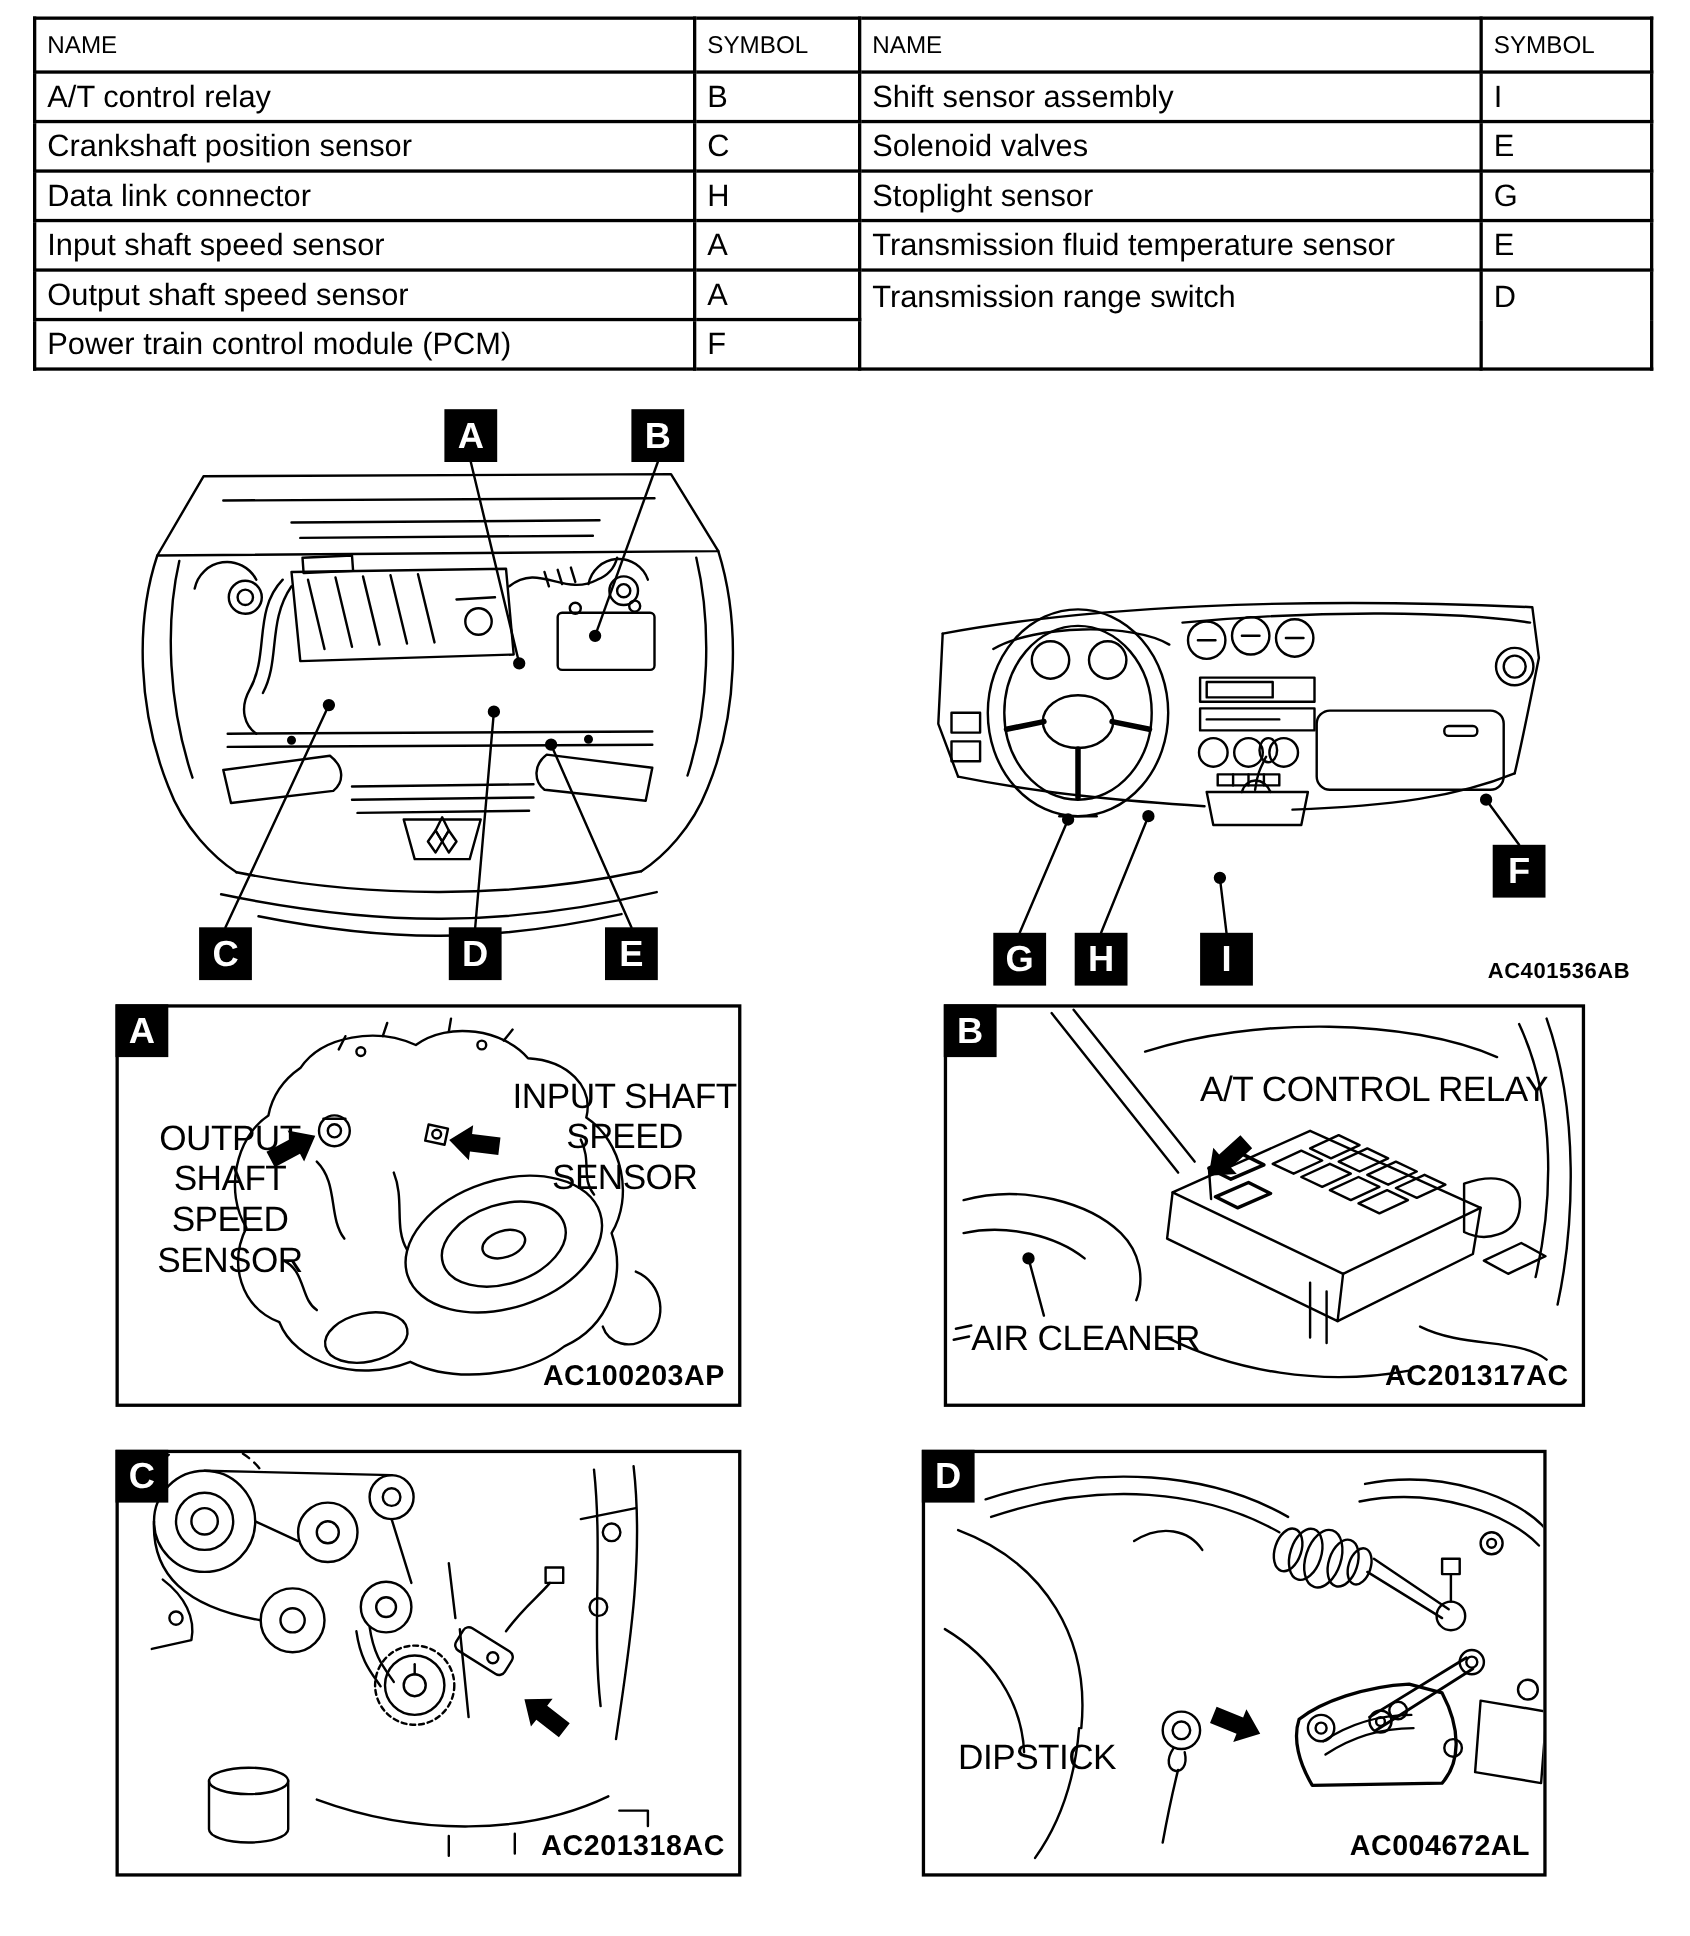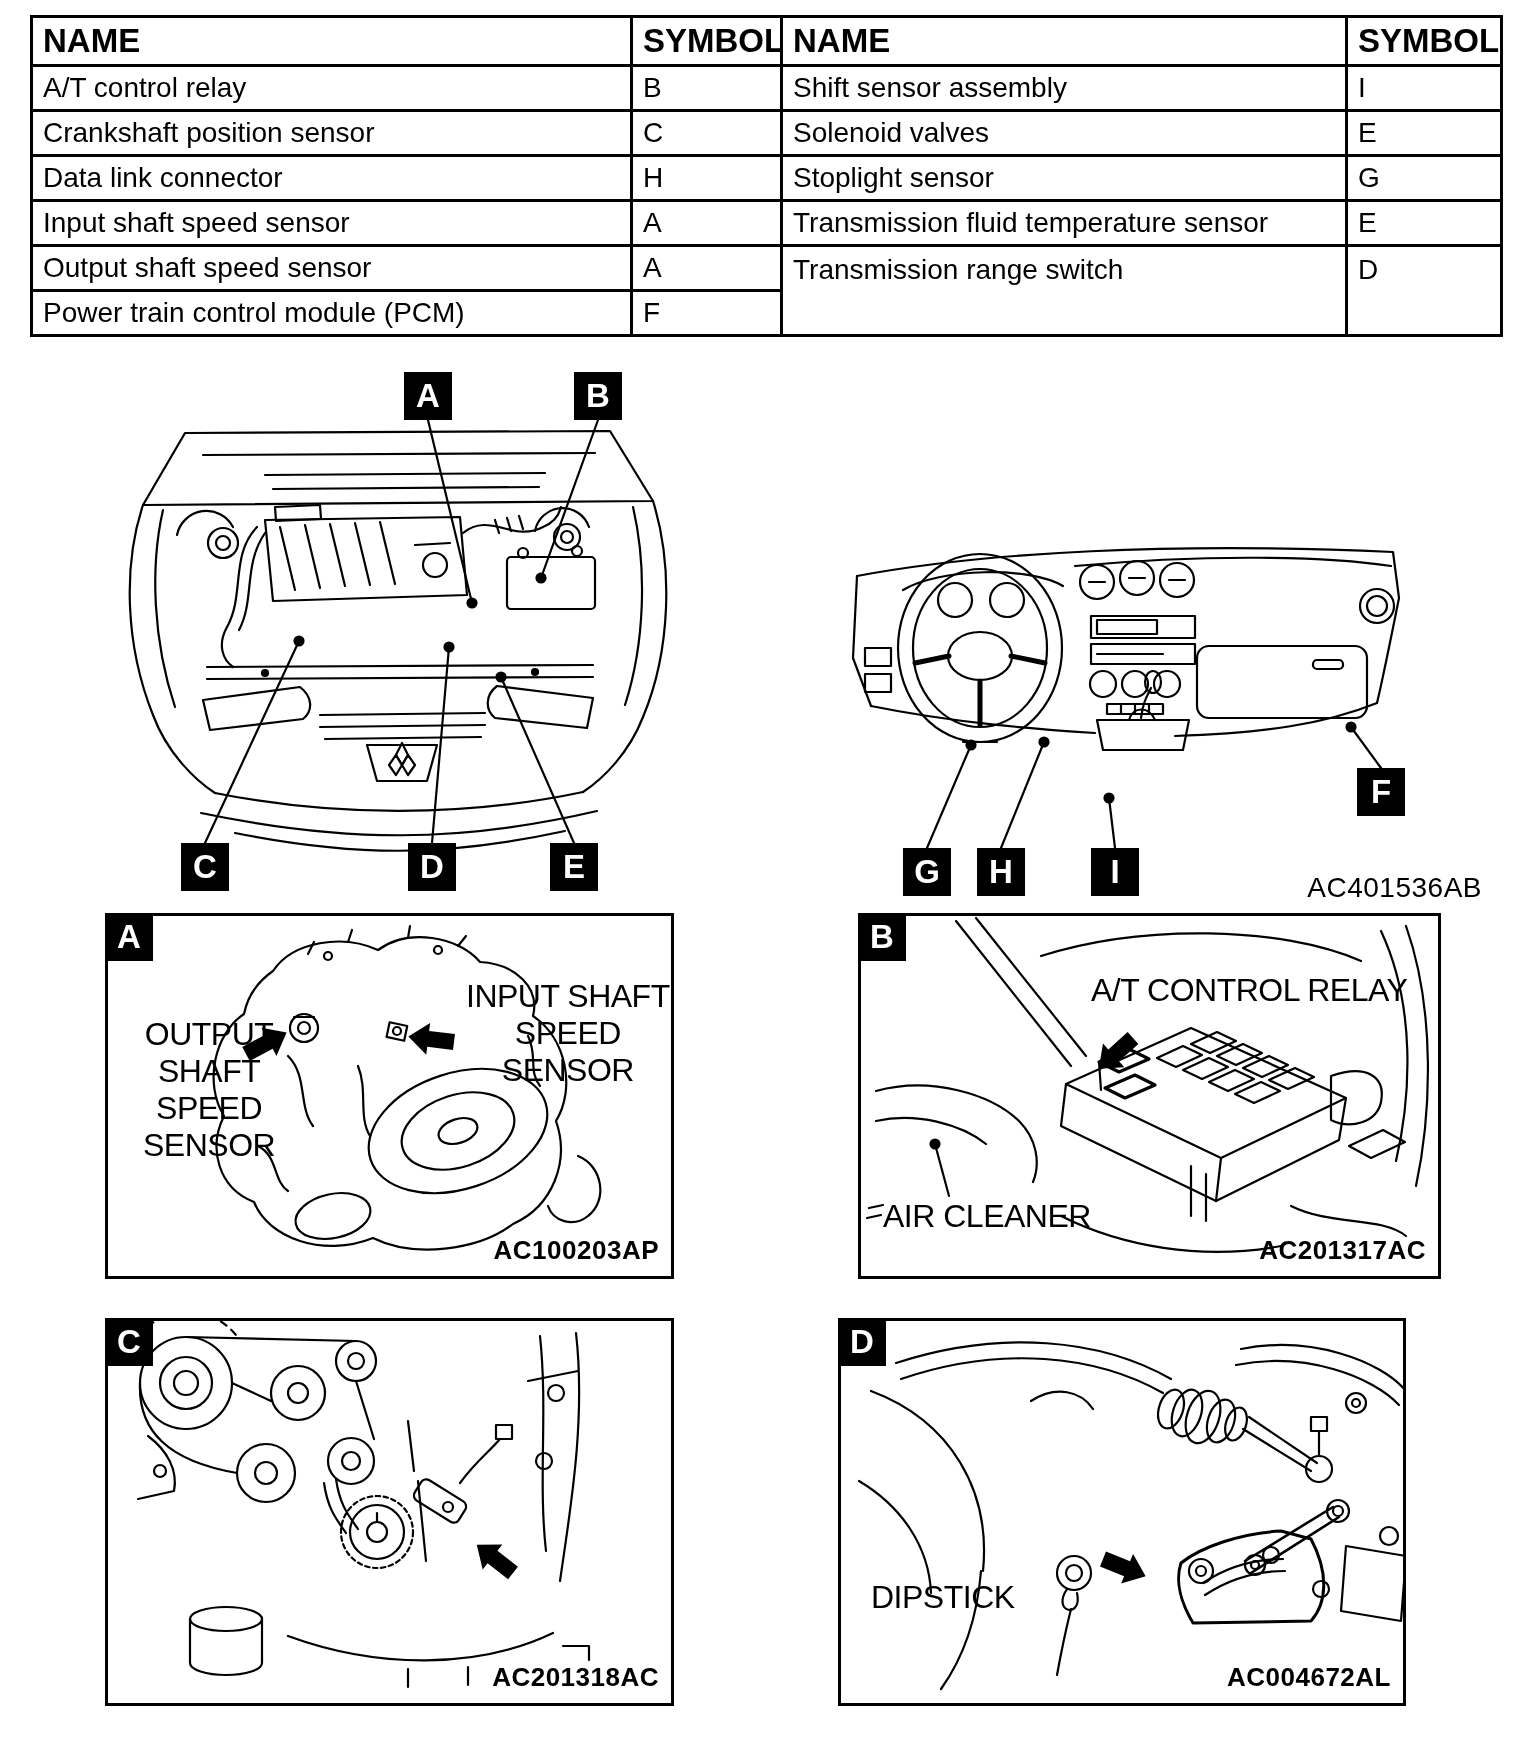--- a/index.html
+++ b/index.html
@@ -9,33 +9,33 @@
   }
   
   table.symtable {
     position:absolute; left:30px; top:15px; width:1470px;
     border-collapse:collapse; table-layout:fixed;
   }
   .symtable th, .symtable td {
     border:3px solid #000; text-align:left; vertical-align:middle;
     padding:2px 10px; overflow:hidden; white-space:nowrap;
   }
-  .symtable th { font-size:33px; font-weight:bold; height:42px;margin-top:16px; }
+  .symtable th { font-size:22px; font-weight:normal; height:42px;margin-top:16px; }
   .symtable td { font-size:28px; font-weight:normal; height:38px; }
   .symtable td.merged { vertical-align:top; padding-top:7px; }
   
   .chip {
     position:absolute; width:48px; height:48px; background:#000; color:#fff;
     font-weight:bold; font-size:33px; line-height:48px; text-align:center;
   }
   .panel-chip { left:-3px; top:-3px; }
   
   svg.fig { position:absolute; }
   .figcode {
-    position:absolute; font-weight:normal; font-size:28px; letter-spacing:0.5px;
+    position:absolute; font-weight:bold; font-size:20px; letter-spacing:0.5px;
   }
   
   .panel { position:absolute; border:3px solid #000; background:#fff; }
   .panel svg { position:absolute; left:0; top:0; }
   .plabel {
     position:absolute; font-size:32px; line-height:37px; letter-spacing:-0.5px;
     white-space:pre-line;
     text-align:center;
   }
   .pcode {

